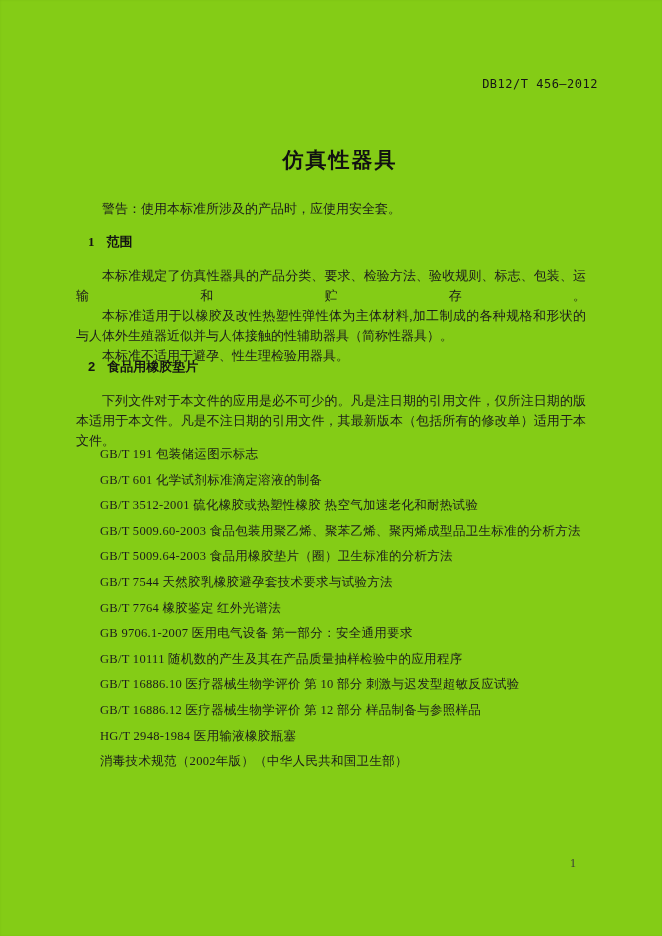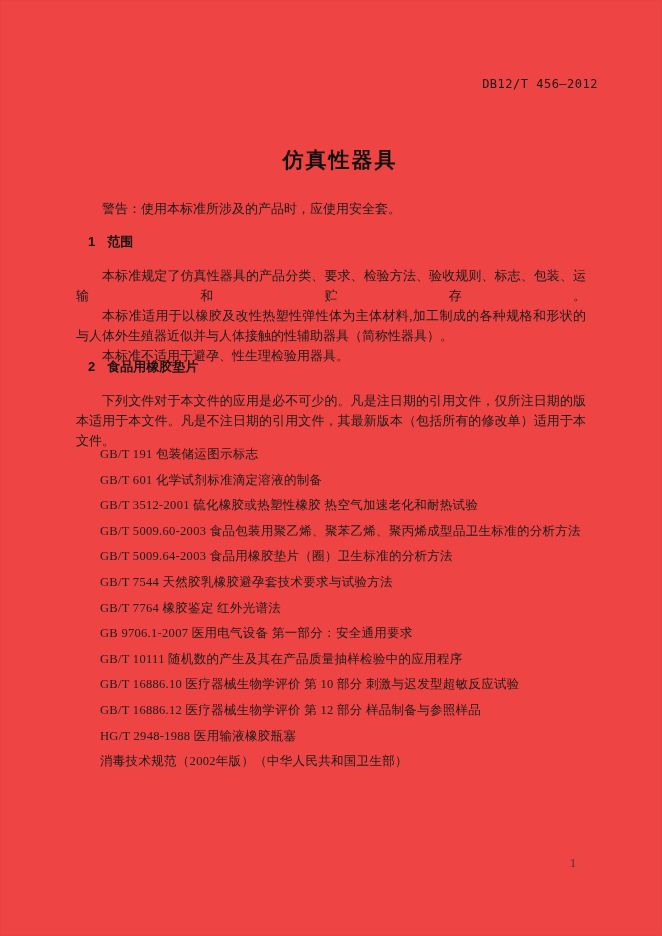--- a/index.html
+++ b/index.html
@@ -1,21 +1,21 @@
 <!DOCTYPE html>
 <html><head>
 <meta charset="utf-8">
 <style>
   html, body { margin: 0; padding: 0; background: #e8e8e8; }
   .page {
     position: relative;
     width: 662px;
     height: 936px;
     margin: 0 auto;
-    background: #ef4444;
+    background: #84cc16;
     color: #1e1e1e;
     font-family: "Liberation Serif", serif;
     overflow: hidden;
     box-shadow: inset 0 0 2px rgba(0,0,0,.08);
   }
   .doc-code {
     position: absolute;
     top: 77px;
     right: 64px;
     font-family: "DejaVu Sans Mono", monospace;
@@ -47,21 +47,21 @@
     font-weight: normal;
   }
   .section-heading {
     position: absolute;
     left: 88px;
     font-family: "Liberation Sans", sans-serif;
     font-size: 13px;
     font-weight: bold;
     color: #131313;
   }
-  .heading-1 { top: 233px; }
+  .heading-1 { top: 233px; font-family: Liberation Serif, serif; }
   .heading-2 { top: 358px; }
   .section-heading .sec-num { display: inline-block; margin-right: 12px; }
   .body-block {
     position: absolute;
     left: 76px;
     width: 510px;
     font-size: 13px;
     line-height: 20px;
     text-align: justify;
     color: #1c1c1c;
@@ -135,20 +135,20 @@
       <span class="ref-item">GB/T 7764 橡胶鉴定 红外光谱法</span>
 
       <span class="ref-item">GB 9706.1-2007 医用电气设备 第一部分：安全通用要求</span>
 
       <span class="ref-item">GB/T 10111 随机数的产生及其在产品质量抽样检验中的应用程序</span>
 
       <span class="ref-item">GB/T 16886.10 医疗器械生物学评价 第 10 部分 刺激与迟发型超敏反应试验</span>
 
       <span class="ref-item">GB/T 16886.12 医疗器械生物学评价 第 12 部分 样品制备与参照样品</span>
 
-      <span class="ref-item">HG/T 2948-1988 医用输液橡胶瓶塞</span>
+      <span class="ref-item">HG/T 2948-1984 医用输液橡胶瓶塞</span>
 
       <span class="ref-item">消毒技术规范（2002年版）（中华人民共和国卫生部）</span>
     </div>
 
   <div class="page-number">1</div>
 
 </div>
 
 </body></html>

